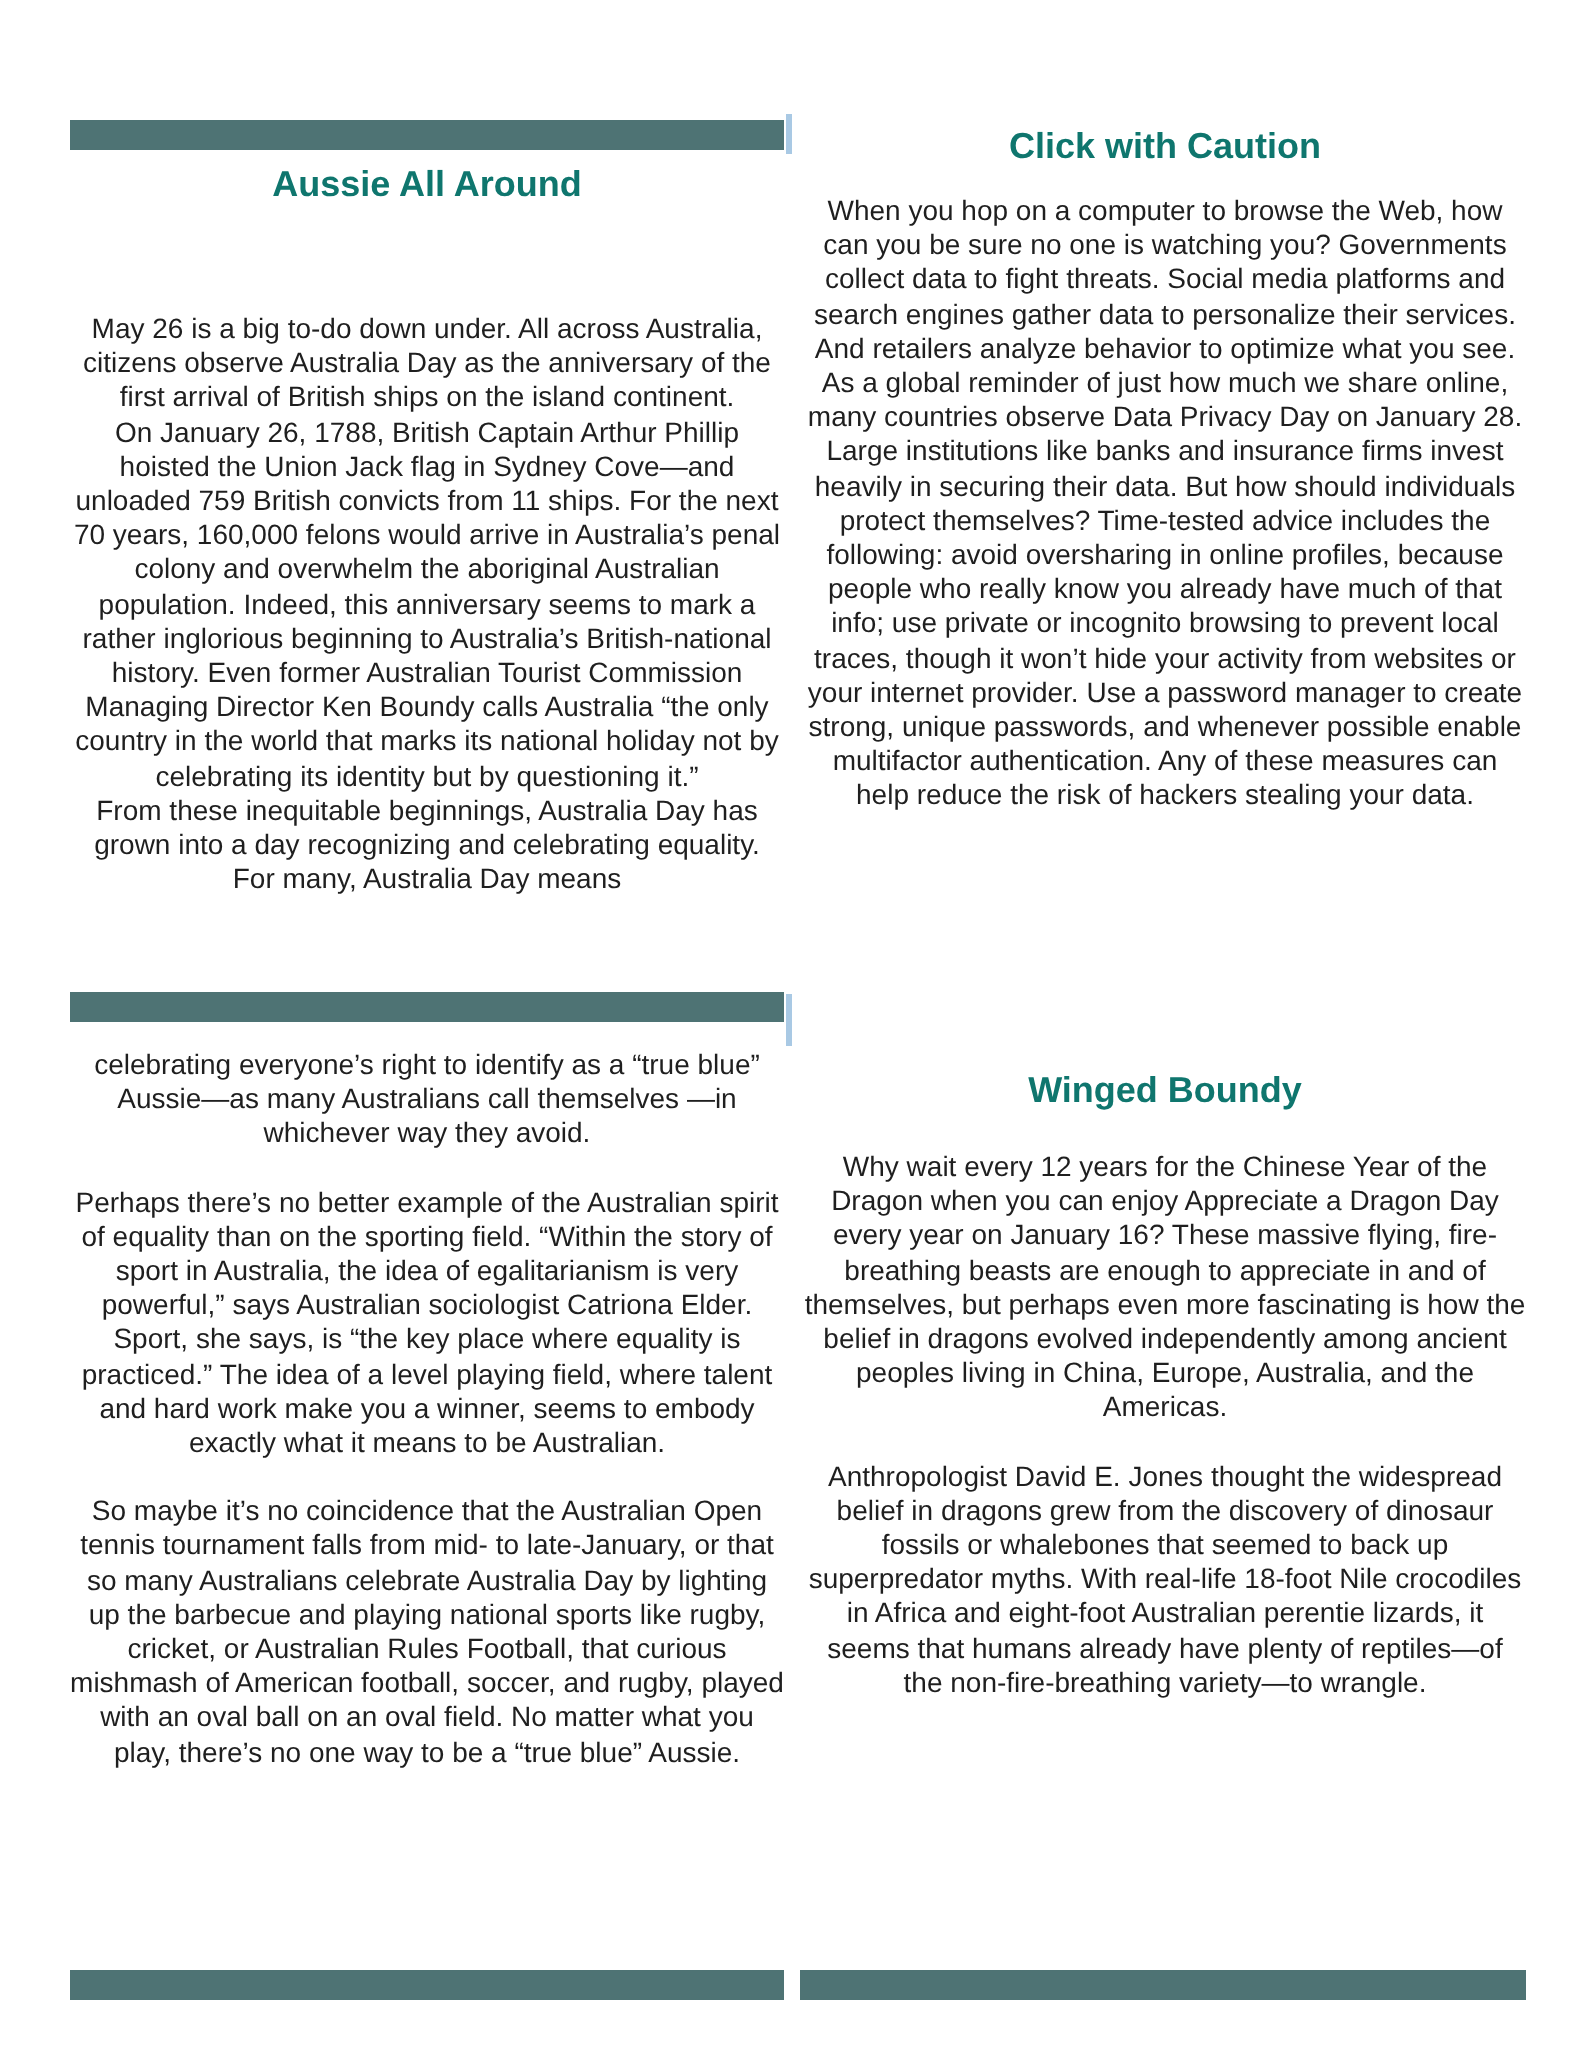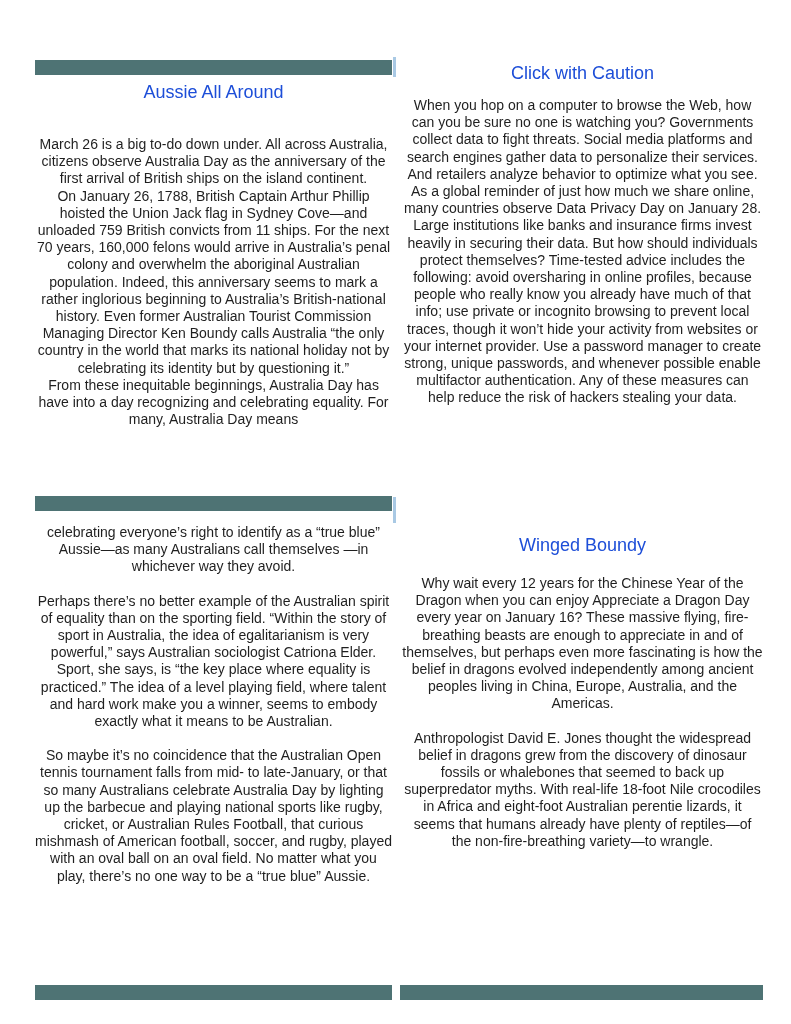--- a/index.html
+++ b/index.html
@@ -19,53 +19,53 @@
   .edge-mark{
     position:absolute;
     width:3px;
     background:#a9c9e4;
   }
   .article{position:absolute;}
   .article h2{
     margin:0;
     font-size:18px;
     line-height:22px;
-    font-weight:normal;
-    color:#1d4ed8;
+    font-weight:bold;
+    color:#0f766e;
     text-align:center;
   }
   .article p{
     margin:0;
     font-size:14px;
     line-height:17.2px;
     text-align:center;
   }
-  .t-left-top h2{margin-bottom:33px;}
+  .t-left-top h2{margin-bottom:53px;}
   .t-right-1 h2{margin-bottom:13px;}
   .t-right-2 h2{margin-bottom:19px;}
   .pgap{margin-top:17px !important;}
 </style>
 </head>
 <body>
 
 <div class="page" style="background: rgb(255, 255, 255); color: rgb(31, 31, 31);">
 
   <div class="bar" style="left: 35px; top: 60px; width: 357px; background: rgb(78, 115, 116);"></div>
   <div class="bar" style="left: 35px; top: 496px; width: 357px; background: rgb(78, 115, 116);"></div>
   <div class="bar" style="left: 35px; top: 985px; width: 357px; background: rgb(78, 115, 116);"></div>
   <div class="bar" style="left: 400px; top: 985px; width: 363px; background: rgb(78, 115, 116);"></div>
 
   <div class="edge-mark" style="left:393px;top:57px;height:20px;"></div>
   <div class="edge-mark" style="left:393px;top:497px;height:26px;"></div>
 
   <div class="article t-left-top" style="left:35px;top:81px;width:357px;">
     <h2>Aussie All Around</h2>
-    <p>March 26 is a big to-do down under. All across Australia, citizens observe Australia Day as the anniversary of the first arrival of British ships on the island continent.</p>
+    <p>May 26 is a big to-do down under. All across Australia, citizens observe Australia Day as the anniversary of the first arrival of British ships on the island continent.</p>
     <p>On January 26, 1788, British Captain Arthur Phillip hoisted the Union Jack flag in Sydney Cove—and unloaded 759 British convicts from 11 ships. For the next 70 years, 160,000 felons would arrive in Australia’s penal colony and overwhelm the aboriginal Australian population. Indeed, this anniversary seems to mark a rather inglorious beginning to Australia’s British-national history. Even former Australian Tourist Commission Managing Director Ken Boundy calls Australia “the only country in the world that marks its national holiday not by celebrating its identity but by questioning it.”</p>
-    <p>From these inequitable beginnings, Australia Day has have into a day recognizing and celebrating equality. For many, Australia Day means</p>
+    <p>From these inequitable beginnings, Australia Day has grown into a day recognizing and celebrating equality. For many, Australia Day means</p>
   </div>
 
   <div class="article" style="left:35px;top:524px;width:357px;">
     <p>celebrating everyone’s right to identify as a “true blue” Aussie—as many Australians call themselves —in whichever way they avoid.</p>
     <p class="pgap">Perhaps there’s no better example of the Australian spirit of equality than on the sporting field. “Within the story of sport in Australia, the idea of egalitarianism is very powerful,” says Australian sociologist Catriona Elder. Sport, she says, is “the key place where equality is practiced.” The idea of a level playing field, where talent and hard work make you a winner, seems to embody exactly what it means to be Australian.</p>
     <p class="pgap">So maybe it’s no coincidence that the Australian Open tennis tournament falls from mid- to late-January, or that so many Australians celebrate Australia Day by lighting up the barbecue and playing national sports like rugby, cricket, or Australian Rules Football, that curious mishmash of American football, soccer, and rugby, played with an oval ball on an oval field. No matter what you play, there’s no one way to be a “true blue” Aussie.</p>
   </div>
 
   <div class="article t-right-1" style="left:402px;top:62px;width:361px;">
     <h2>Click with Caution</h2>

